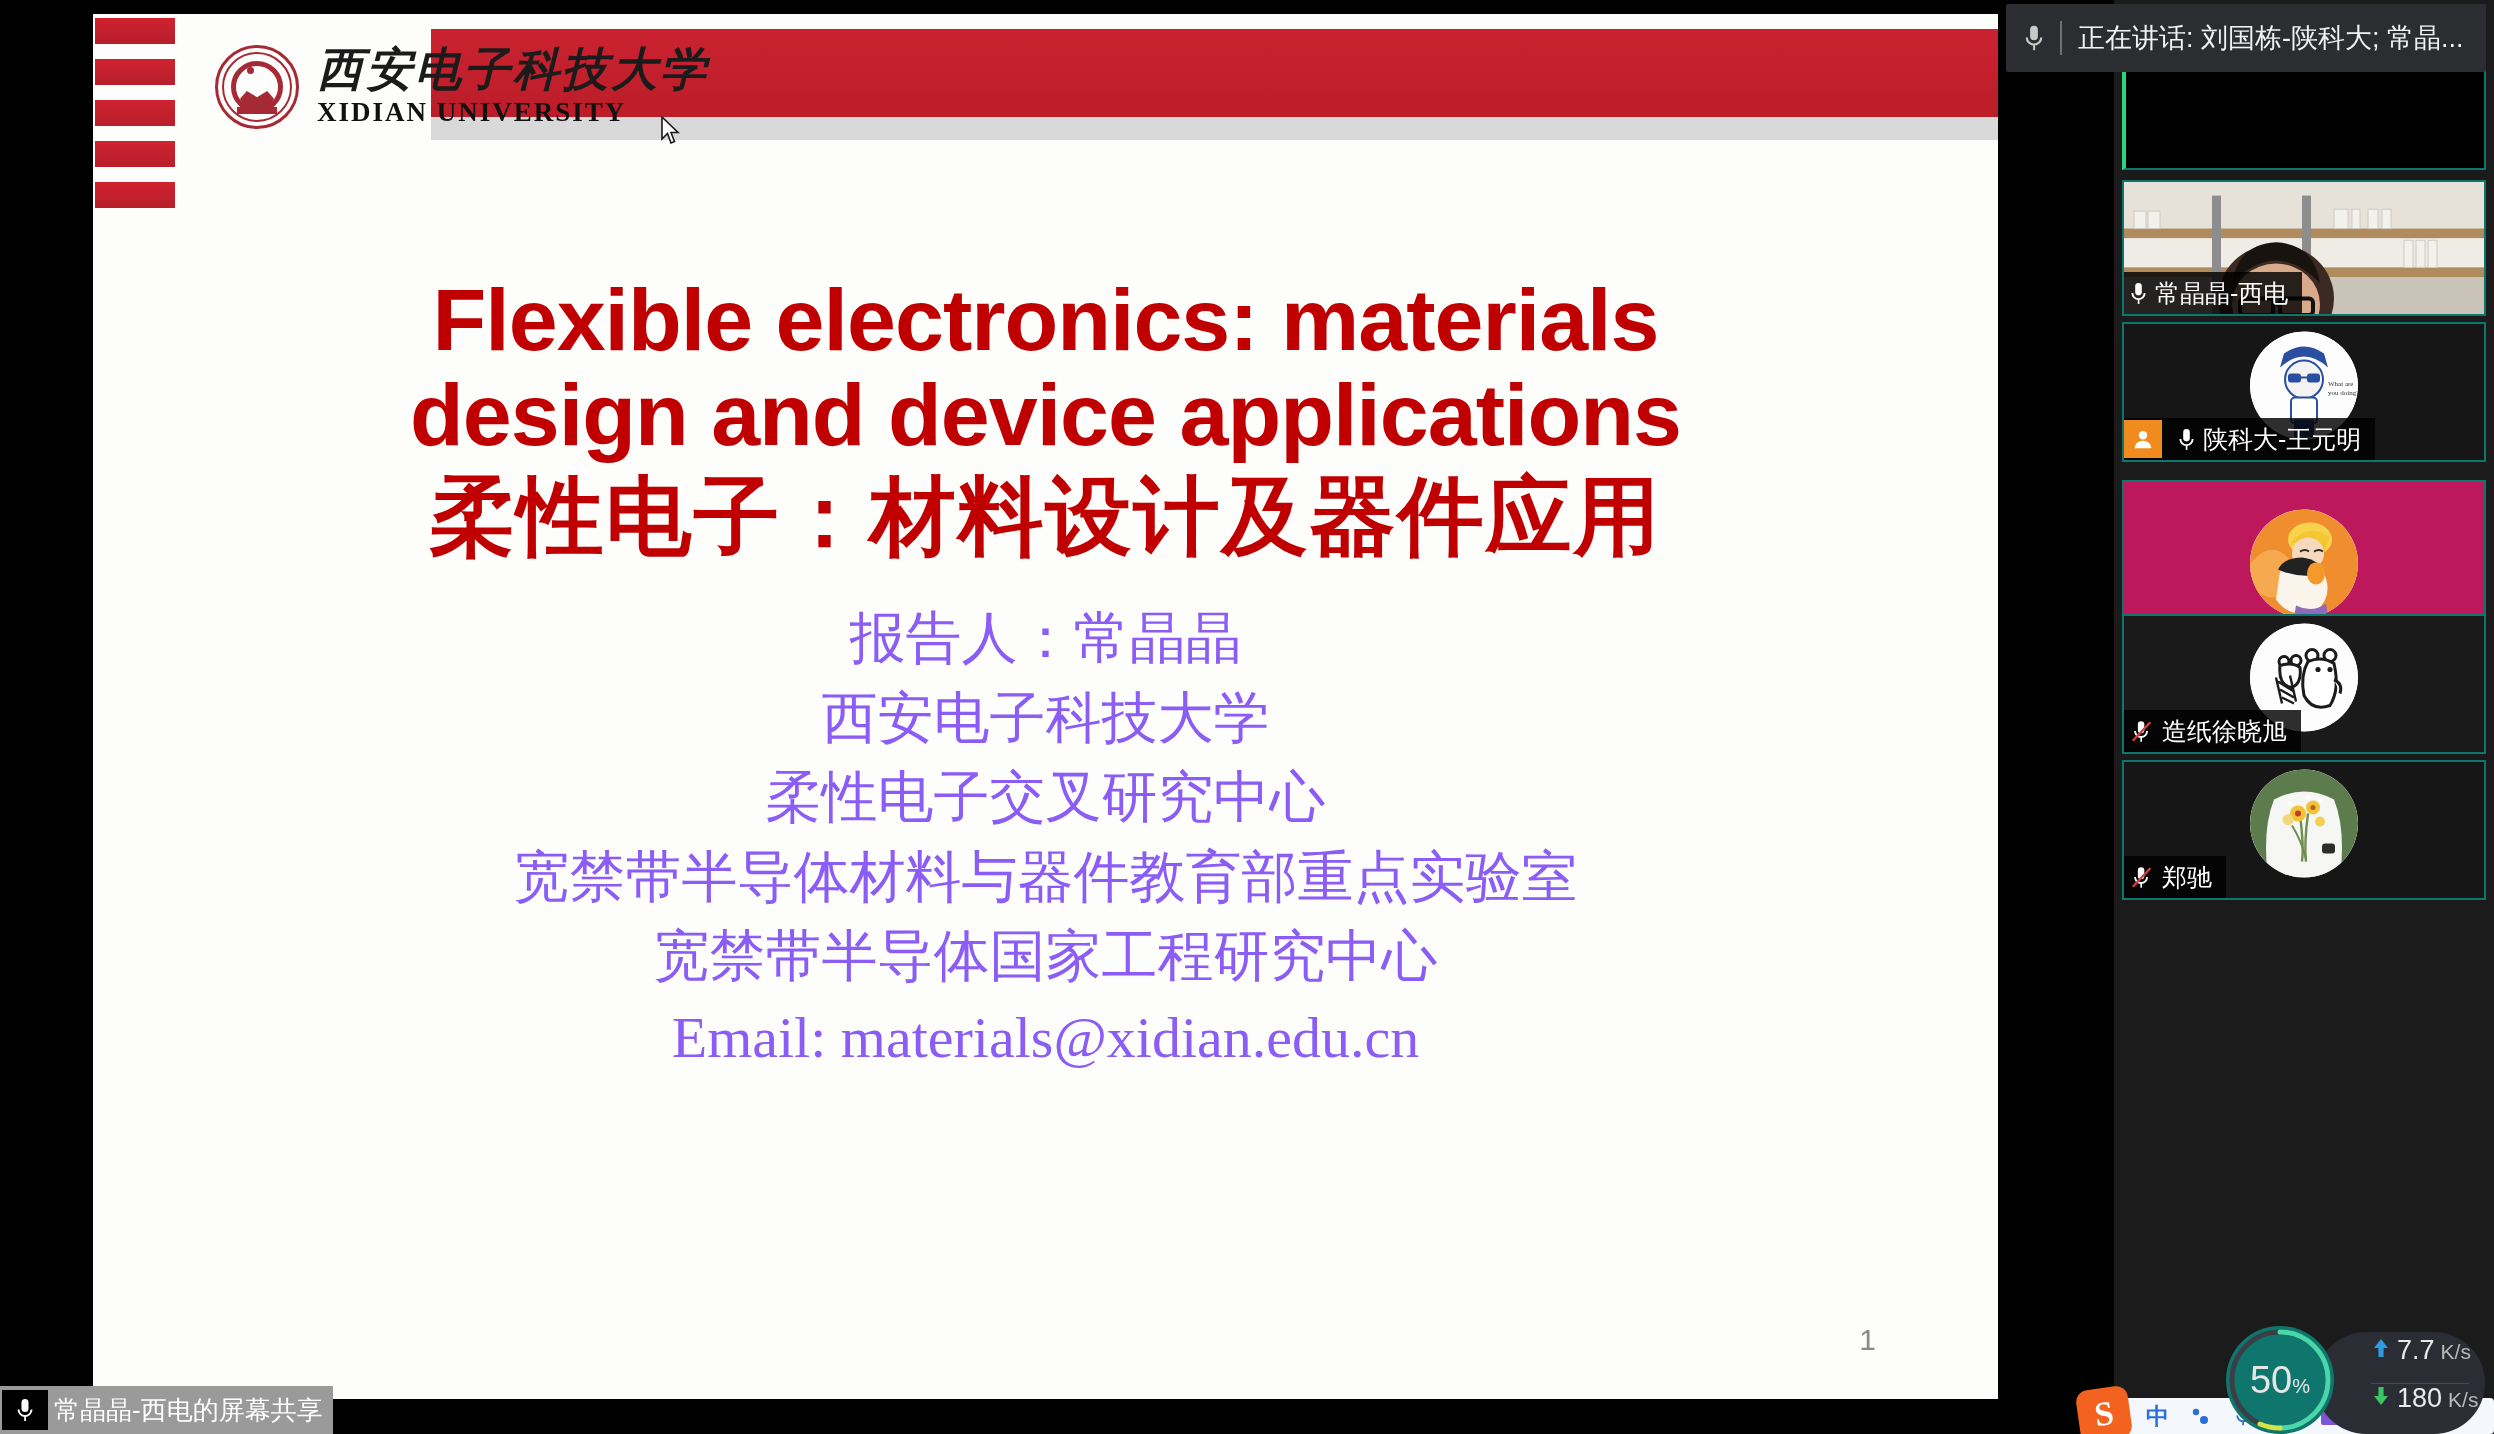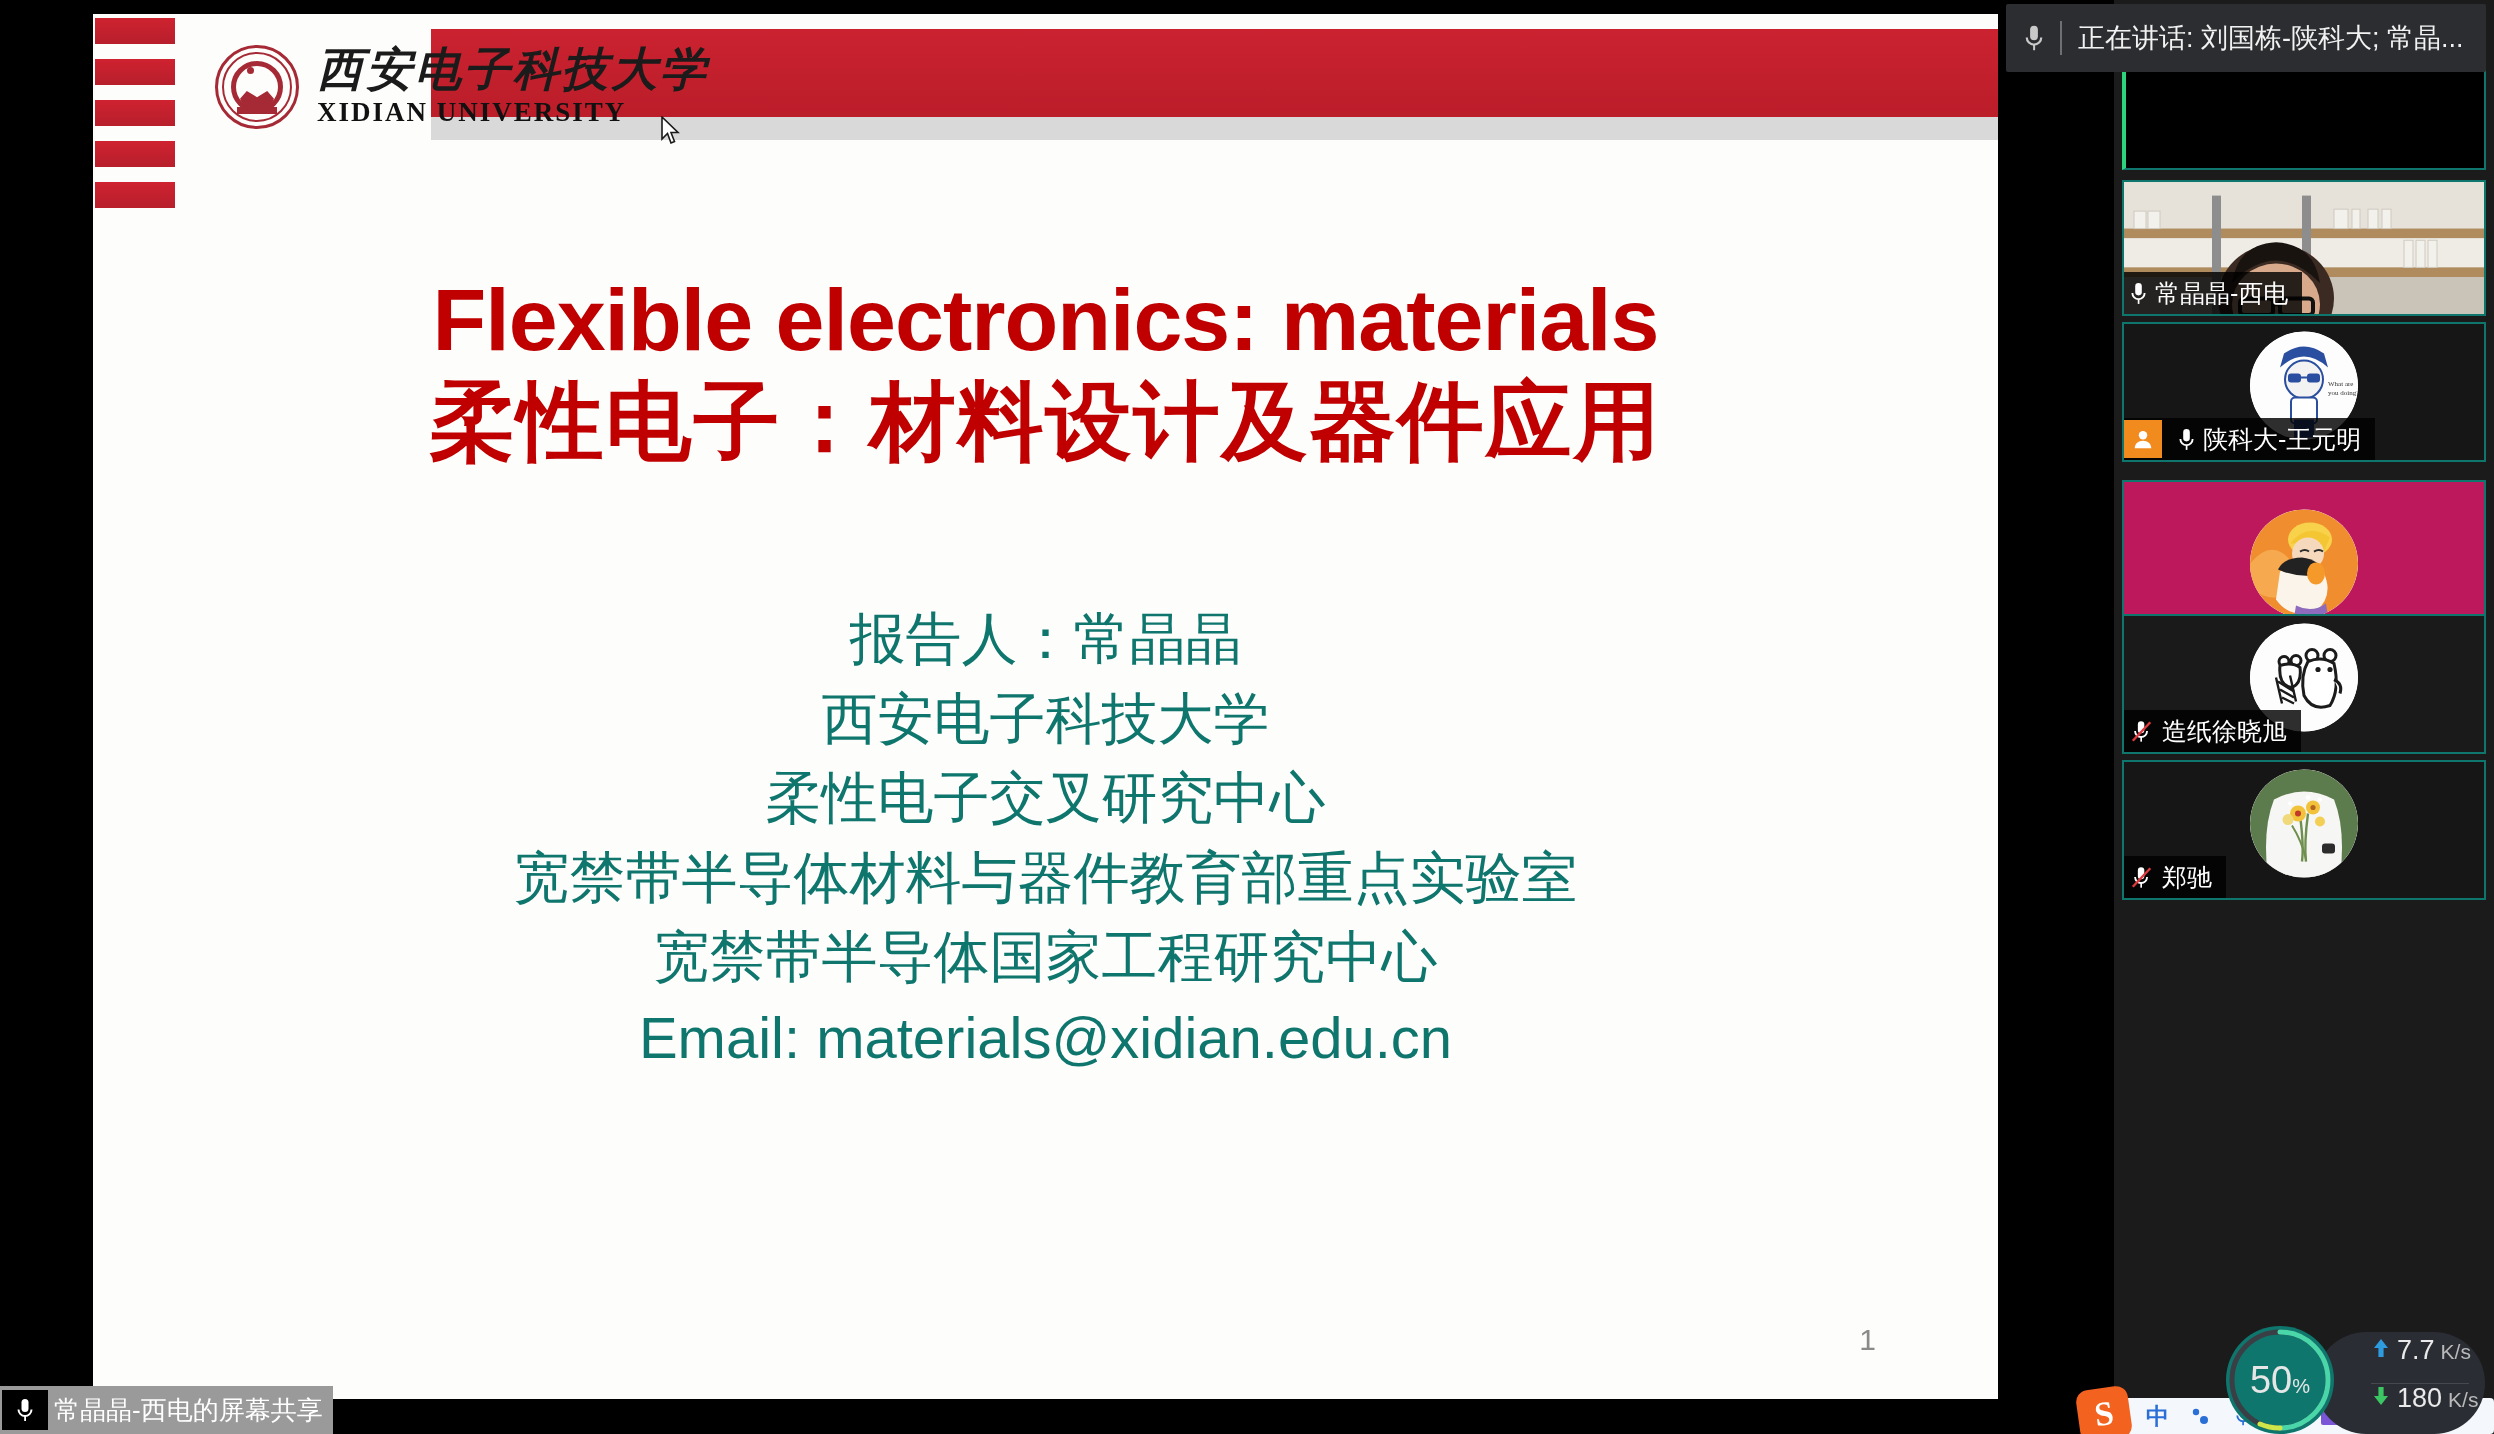--- a/index.html
+++ b/index.html
@@ -97,22 +97,22 @@
     font-weight:700; font-size:86px; line-height:1.18;
     color:#C00000; margin-top:4px; letter-spacing:2px;
   }
 
   
   #body-block {
     position:absolute; left:0; right:0; top:585px; text-align:center;
     color:#0b0b0b;
   }
   #body-block div {
-    font-family:Liberation Sans, sans-serif;
-    font-size:56px; line-height:1.42; font-weight:400; color:#0f766e;
+    font-family:Liberation Serif, serif;
+    font-size:56px; line-height:1.42; font-weight:400; color:#8b5cf6;
   }
   #body-block div.email { font-size:58px; letter-spacing:0px; }
 
   #slide-number {
     position:absolute; right:122px; bottom:42px;
     font-size:30px; color:#8a8a8a;
     font-family:"Liberation Sans", sans-serif;
   }
 
   
@@ -250,20 +250,21 @@
           <div class="base"></div>
         </div>
         <div id="logo-text">
           <div id="logo-cn">西安电子科技大学</div>
           <div id="logo-en">XIDIAN UNIVERSITY</div>
         </div>
       </div>
 
       <div id="title-block">
         <div class="t-en">Flexible electronics: materials</div>
+        <div class="t-en">design and device applications</div>
         <div class="t-cn">柔性电子：材料设计及器件应用</div>
       </div>
 
       <div id="body-block">
         <div>报告人：常晶晶</div>
         <div>西安电子科技大学</div>
         <div>柔性电子交叉研究中心</div>
         <div>宽禁带半导体材料与器件教育部重点实验室</div>
         <div>宽禁带半导体国家工程研究中心</div>
         <div class="email">Email: materials@xidian.edu.cn</div>

